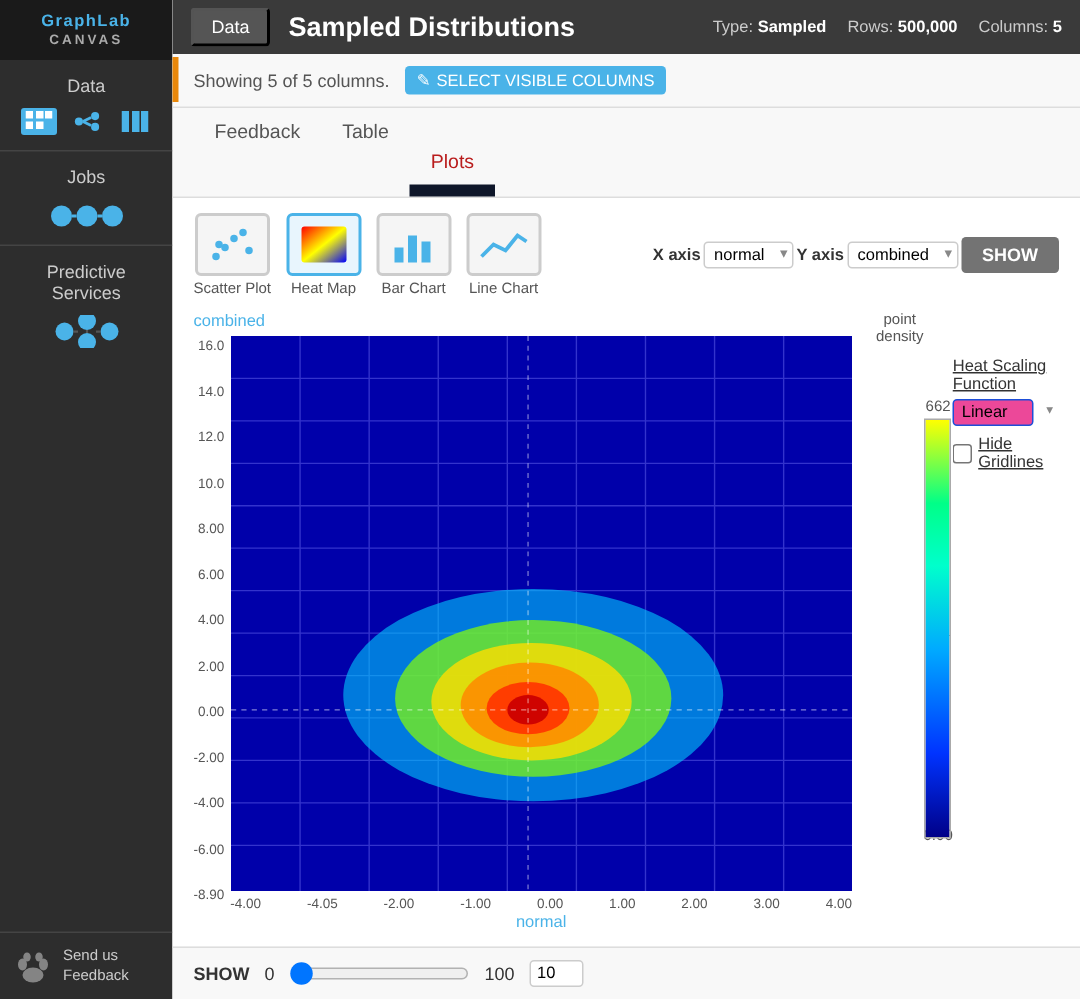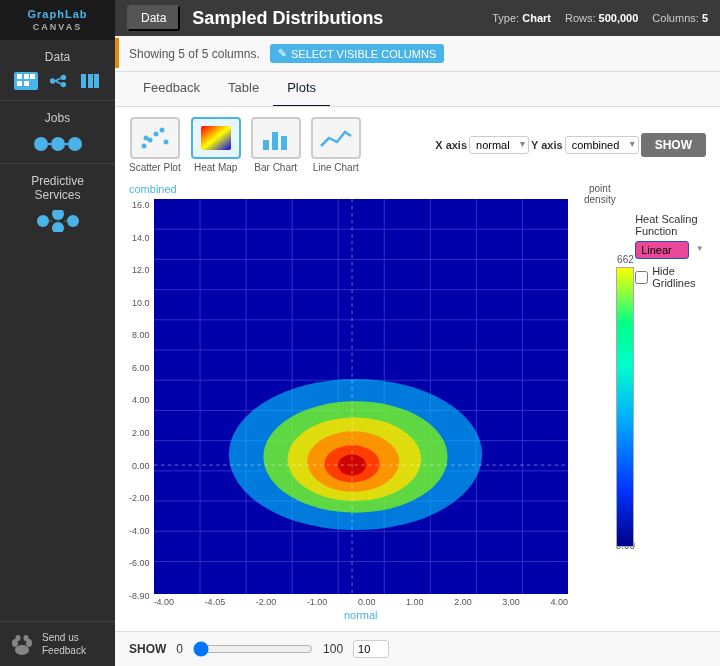--- a/index.html
+++ b/index.html
@@ -166,22 +166,23 @@
       padding: 0 14px;
     }
     .tab {
       padding: 8px 14px;
       cursor: pointer;
       font-size: 13px;
       color: #555;
       border-bottom: 3px solid transparent;
     }
     .tab.active {
-      color: #0f172a;
-      border-bottom: 1px solid #0f172a;
+      color: #b91c1c;
+      border-bottom: 8px solid #0f172a;
+      margin-top: 20px;
     }
 
     
     #plot-area {
       background: #fff;
       flex: 1;
       padding: 10px 14px;
       overflow: hidden;
       display: flex;
       flex-direction: column;
@@ -343,20 +344,21 @@
     }
 
     
     #right-panel {
       width: 130px;
       display: flex;
       flex-direction: column;
       padding-top: 20px;
       font-size: 11px;
       color: #333;
+      text-decoration: underline;
     }
     #heat-scaling-label {
       font-size: 11px;
       color: #333;
       margin-bottom: 4px;
     }
     .select-wrap-sm { position: relative; display: inline-block; }
     .select-wrap-sm::after {
       content: '▾';
       position: absolute; right: 4px; top: 2px;
@@ -487,21 +489,21 @@
 
 <div id="orange-bar"></div>
 
 <div id="main">
 
   <div id="topbar">
     <button id="topbar-data-btn">Data</button>
     <span id="page-title">Sampled Distributions</span>
     <div id="topbar-meta">
       <span>
-        <span>Type:</span> <b>Chart</b>
+        <span>Type:</span> <b>Sampled</b>
       </span>
       <span>
         <span>Rows:</span> <b>500,000</b>
       </span>
       <span>
         <span>Columns:</span> <b>5</b>
       </span>
     </div>
   </div>
 

